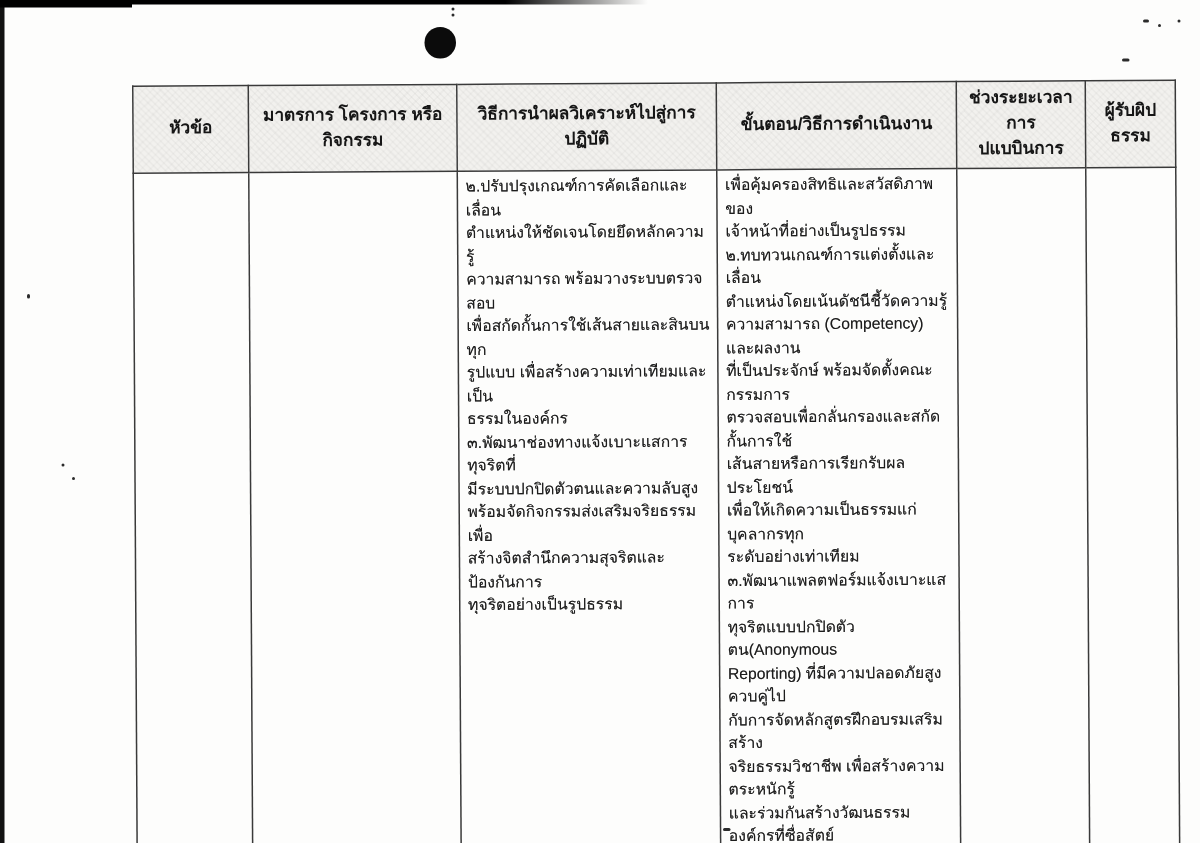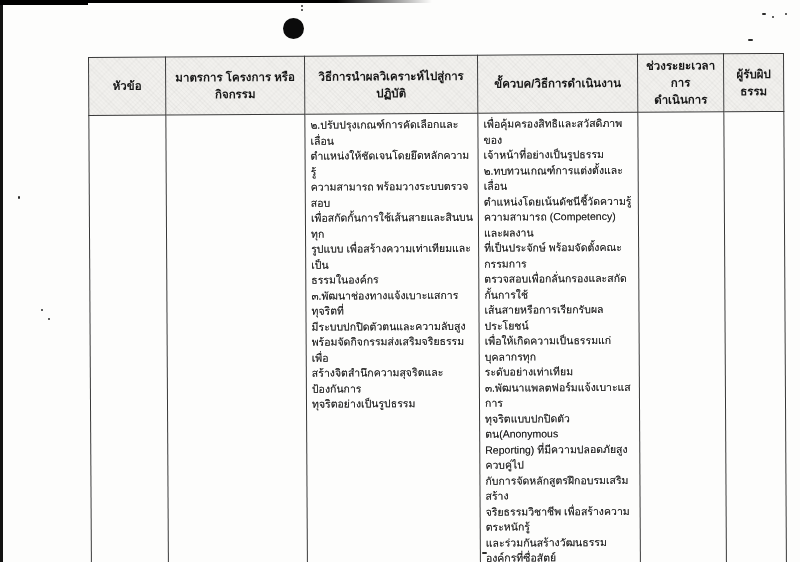--- a/index.html
+++ b/index.html
@@ -111,23 +111,23 @@
           <col class="c4">
           <col class="c5">
           <col class="c6">
       </colgroup>
       <thead>
         <tr>
           <th>หัวข้อ</th>
           <th>มาตรการ โครงการ หรือ
 กิจกรรม</th>
           <th>วิธีการนำผลวิเคราะห์ไปสู่การปฏิบัติ</th>
-          <th>ขั้ควบค/วิธีการดำเนินงาน</th>
+          <th>ขั้นตอน/วิธีการดำเนินงาน</th>
           <th>ช่วงระยะเวลาการ
-ดำเนินการ</th>
+ปแบบินการ</th>
           <th>ผู้รับผิปธรรม</th>
         </tr>
       </thead>
       <tbody>
         <tr class="row-1">
           <td></td>
           <td></td>
           <td>๒.ปรับปรุงเกณฑ์การคัดเลือกและเลื่อน
 ตำแหน่งให้ชัดเจนโดยยึดหลักความรู้
 ความสามารถ พร้อมวางระบบตรวจสอบ

